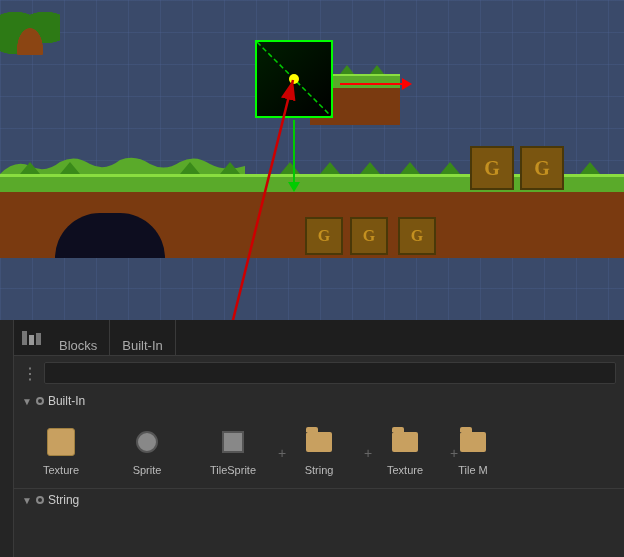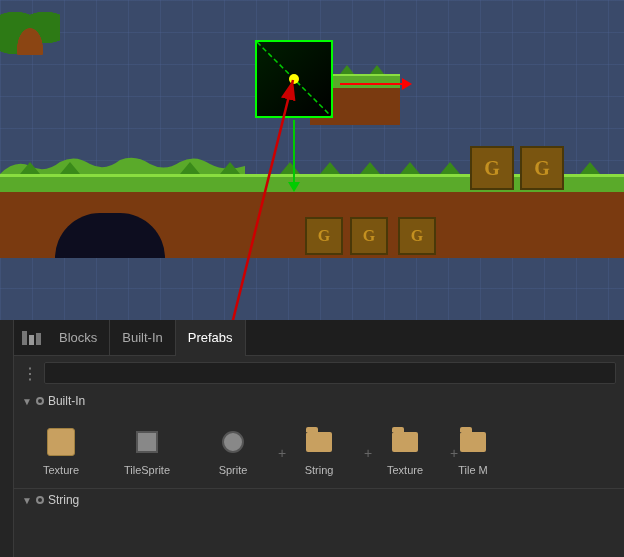--- a/index.html
+++ b/index.html
@@ -120,21 +120,21 @@
     .tab-bar {
       display: flex;
       align-items: center;
       height: 36px;
       background: #1e1e1e;
       border-bottom: 1px solid #3a3a3a;
       padding-left: 8px;
     }
 
     .tab {
-      padding: 0 12px;
+      padding: 8px 12px;
       height: 36px;
       line-height: 36px;
       color: #aaa;
       font-size: 13px;
       cursor: pointer;
       border-right: 1px solid #3a3a3a;
     }
 
     .tab.active {
       background: #2a2a2a;
@@ -456,21 +456,20 @@
   <div class="tab-bar">
     <div style="display:flex;align-items:center;margin-right:6px;">
       <div style="display:flex;gap:2px;align-items:flex-end;">
         <div style="width:5px;height:14px;background:#777;"></div>
         <div style="width:5px;height:10px;background:#999;"></div>
         <div style="width:5px;height:12px;background:#777;"></div>
       </div>
     </div>
     <div class="tab">Blocks</div>
     <div class="tab">Built-In</div>
-    <div class="tab active">Prefabs</div>
   </div>
 
   <div class="search-bar">
     <span class="dots-icon">⋮</span>
     <div class="search-input-wrap">
       <input type="text" placeholder="" style="">
     </div>
   </div>
 
   <div class="section-header">
@@ -484,30 +483,30 @@
     <div class="grid-item">
       <div class="item-icon-wrap">
         <div class="texture-icon-shape"></div>
       </div>
       <span class="item-label">Texture</span>
     </div>
 
 
     <div class="grid-item">
       <div class="item-icon-wrap">
-        <div class="tilesprite-icon-shape"></div>
-      </div>
-      <span class="item-label">TileSprite</span>
+        <div class="sprite-icon-shape"></div>
+      </div>
+      <span class="item-label">Sprite</span>
     </div>
 
     <div class="grid-item">
       <div class="item-icon-wrap">
-        <div class="sprite-icon-shape"></div>
-      </div>
-      <span class="item-label">Sprite</span>
+        <div class="tilesprite-icon-shape"></div>
+      </div>
+      <span class="item-label">TileSprite</span>
     </div>
 
     <div class="grid-item" style="position:relative;">
       <span class="item-add-dot">+</span>
       <div class="item-icon-wrap">
         <div class="folder-icon-shape"></div>
       </div>
       <span class="item-label">String</span>
     </div>
 

